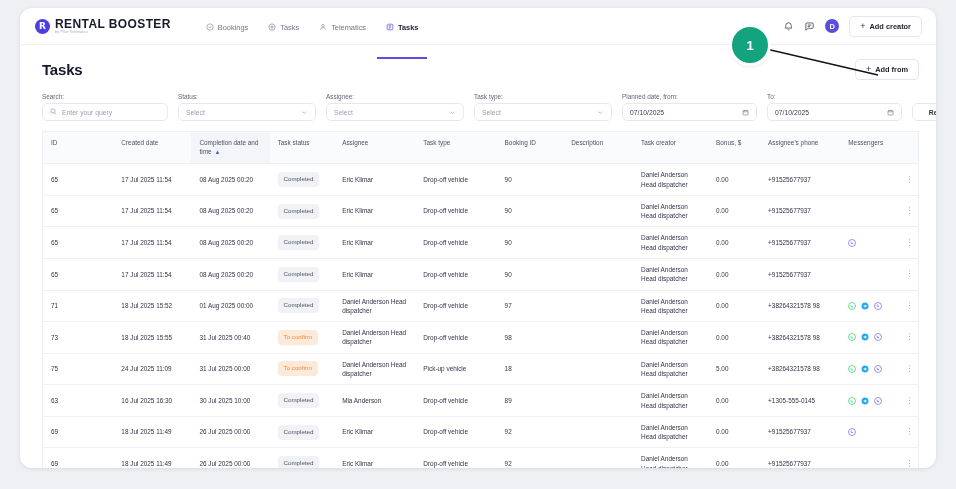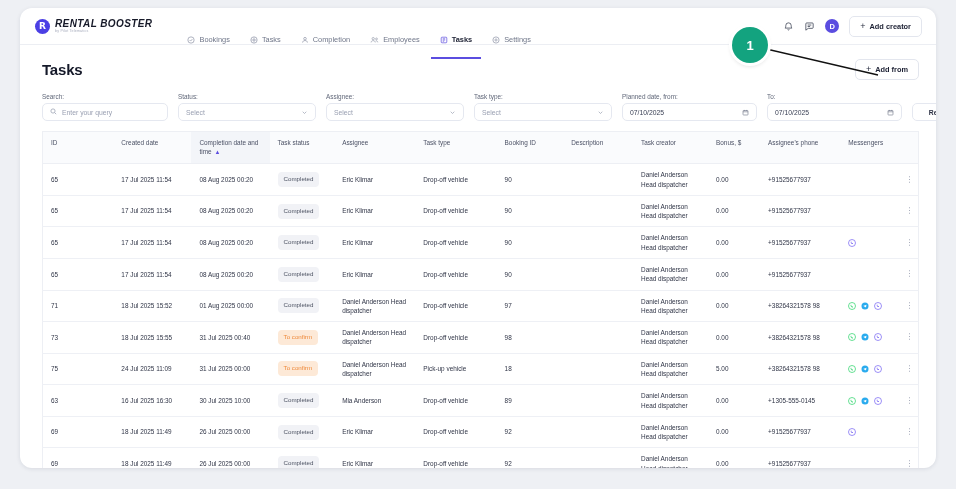--- a/index.html
+++ b/index.html
@@ -28,25 +28,25 @@
   }
   .brand { display: flex; align-items: center; gap: 5px; margin-right: 26px; }
   .brand-mark {
     width: 15px; height: 15px; border-radius: 50%;
     background: #4b3fe4; color: #fff;
     font-size: 9px; font-weight: bold;
     display: flex; align-items: center; justify-content: center;
     font-family: "DejaVu Sans", sans-serif;
   }
   .brand-txt { line-height: 1; }
-  .brand-name { font-size: 10px; font-weight: bold; letter-spacing: .4px; color: #171a29; font-style: italic; }
+  .brand-name { font-size: 12px; font-weight: bold; letter-spacing: .4px; color: #171a29; }
   .brand-sub { font-size: 3.6px; color: #a7acbd; letter-spacing: .2px; margin-top: 1px; }
   .nav-items { display: flex; align-items: center; gap: 2px; height: 100%; }
   .nav-item {
-    display: flex; align-items: center; gap: 4px;
+    display: flex; gap: 4px;
     font-size: 7.4px; color: #6f7689;
     padding: 0 9px; height: 100%;
     border-bottom: 2px solid transparent;
     cursor: pointer;
     margin-top: 29px;
   }
   .nav-item.active { color: #1c2033; font-weight: bold; border-bottom-color: #5b4de0; }
   .nav-item svg { display:block; }
   .nav-right { margin-left: auto; display: flex; align-items: center; gap: 10px; }
   .ico-btn { cursor: pointer; display:flex; }
@@ -176,50 +176,30 @@
           </span>
         <span>Tasks</span>
       </div>
       <div class="nav-item">
         <span>
             <svg width="8" height="8" viewBox="0 0 16 16" fill="none" stroke="#8e94a6" stroke-width="1.4">
               <circle cx="8" cy="5.4" r="2.6"></circle>
               <path d="M3.2 13.2c0-2.6 2.1-4.1 4.8-4.1s4.8 1.5 4.8 4.1"></path>
             </svg>
           </span>
-        <span>Completion</span>
-      </div>
-      <div class="nav-item">
-        <span>
-            <svg width="9" height="8" viewBox="0 0 18 16" fill="none" stroke="#8e94a6" stroke-width="1.3">
-              <circle cx="6.4" cy="5.3" r="2.3"></circle>
-              <circle cx="13" cy="5.8" r="1.8"></circle>
-              <path d="M2.2 12.9c0-2.3 1.9-3.6 4.2-3.6s4.2 1.3 4.2 3.6"></path>
-              <path d="M11.6 9.6c2 0 4 1 4 3.1"></path>
-            </svg>
-          </span>
-        <span>Employees</span>
+        <span>Telematics</span>
       </div>
       <div class="nav-item active">
         <span>
             <svg width="8" height="8" viewBox="0 0 16 16" fill="none" stroke="#5b4de0" stroke-width="1.4">
               <rect x="2.4" y="2.4" width="11.2" height="11.2" rx="1.6"></rect>
               <path d="M5.4 5.6h5M5.4 8h5M5.4 10.4h3"></path>
             </svg>
           </span>
         <span>Tasks</span>
-      </div>
-      <div class="nav-item">
-        <span>
-            <svg width="8" height="8" viewBox="0 0 16 16" fill="none" stroke="#8e94a6" stroke-width="1.4">
-              <circle cx="8" cy="8" r="6.2"></circle>
-              <circle cx="8" cy="8" r="2.2"></circle>
-            </svg>
-          </span>
-        <span>Settings</span>
       </div>
     </div>
 
     <div class="nav-right">
       <span class="ico-btn">
           <svg width="11" height="11" viewBox="0 0 18 18" fill="none" stroke="#3d4354" stroke-width="1.3">
             <path d="M4.6 7.4a4.4 4.4 0 0 1 8.8 0c0 3.2 1.2 4.2 1.2 4.2H3.4s1.2-1 1.2-4.2z"></path>
             <path d="M7.5 13.8a1.7 1.7 0 0 0 3 0"></path>
           </svg>
         </span>

